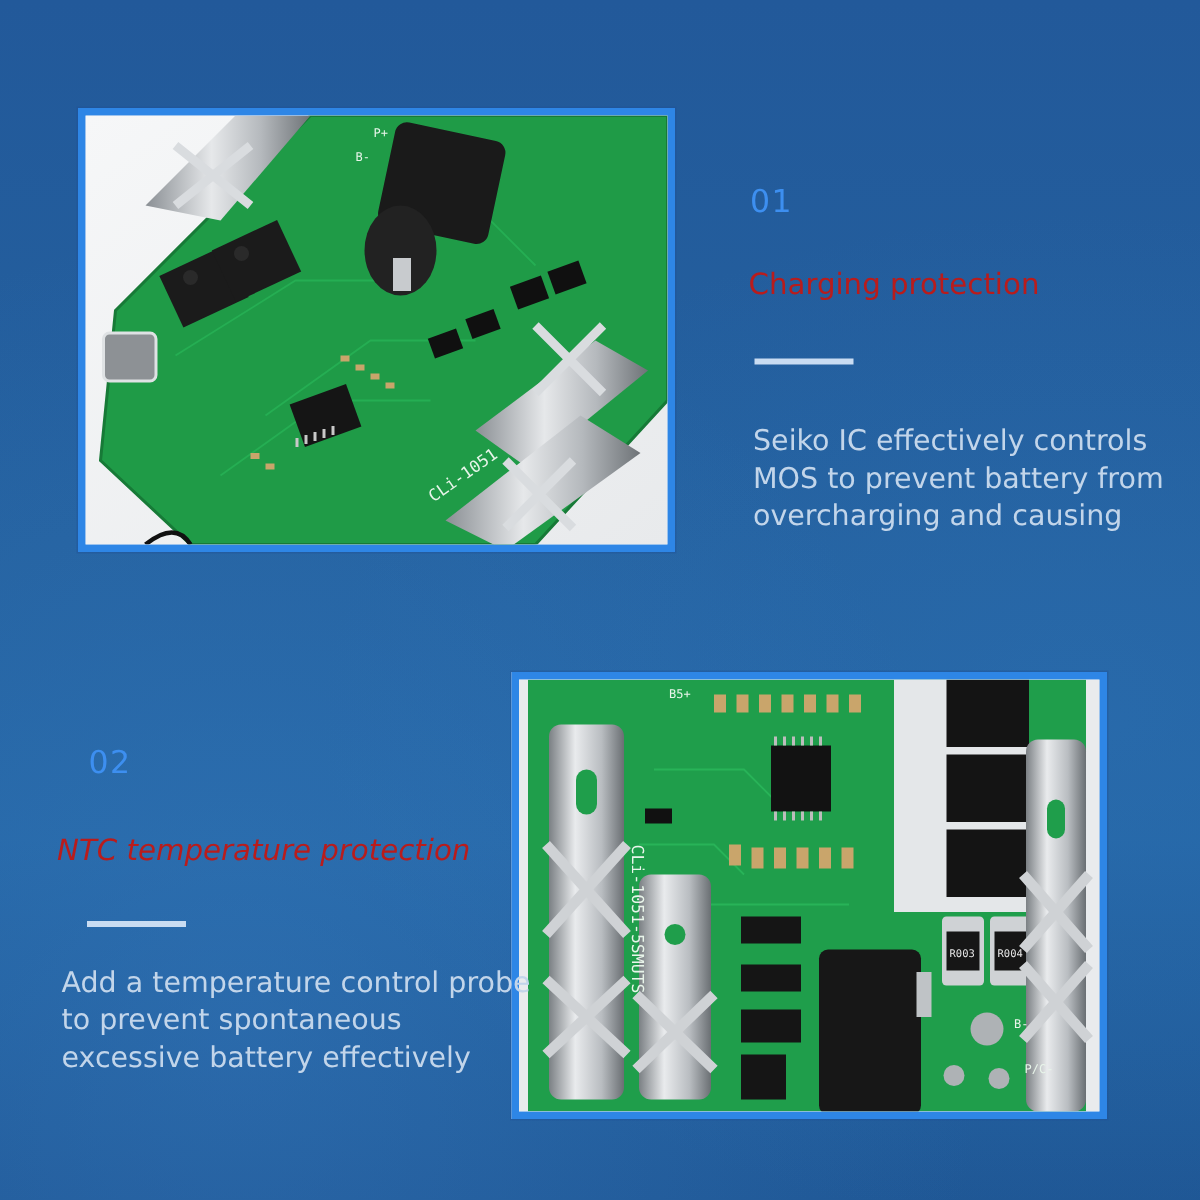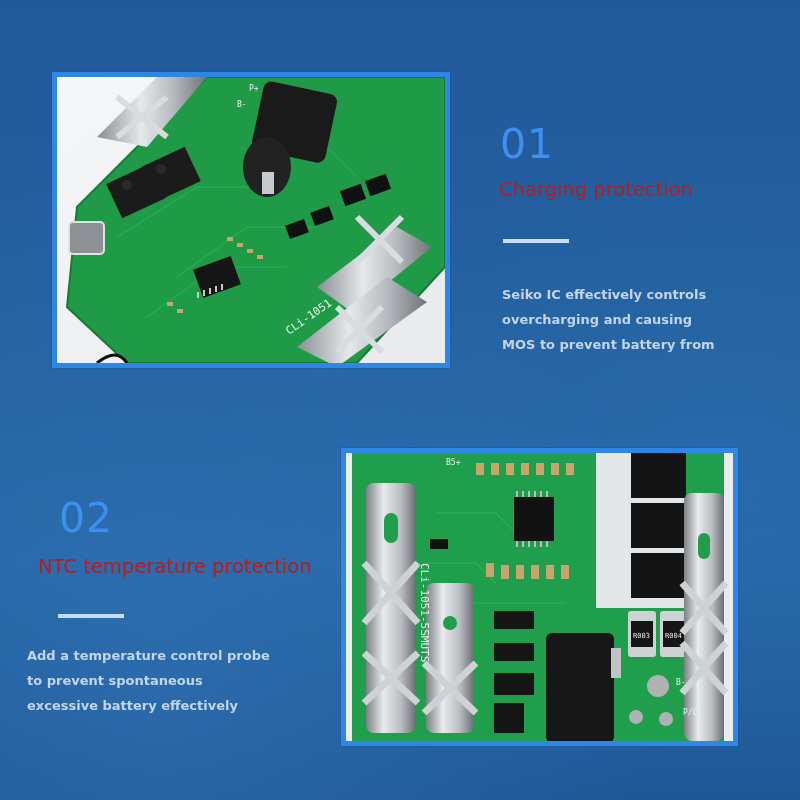--- a/index.html
+++ b/index.html
@@ -19,57 +19,56 @@
     overflow: hidden;
     box-shadow: 0 0 0 1px rgba(30,80,150,0.4);
   }
   .frame svg { display: block; width: 100%; height: 100%; }
   #frame-1 { left: 52px; top: 72px; width: 398px; height: 296px; }
   #frame-2 { left: 341px; top: 448px; width: 397px; height: 298px; }
 
   .section-number {
     position: absolute;
     color: #3d8ff0;
-    font-size: 41px;
+    font-size: 21px;
     font-weight: normal;
     letter-spacing: 1px;
     line-height: 1;
   }
   .section-title {
     position: absolute;
     color: #b91c1c;
     font-size: 19.5px;
     line-height: 1;
     white-space: nowrap;
   }
   .section-divider {
     position: absolute;
     height: 4px;
     background: #c9dcf2;
     width: 66px;
   }
   .section-desc {
     position: absolute;
     color: #c2d5ea;
-    font-size: 13px;
+    font-size: 19px;
     line-height: 25px;
     white-space: nowrap;
-    font-weight: bold;
   }
   .section-desc span { display: block; }
 
   #num-1 { left: 500px; top: 124px; }
   #title-1 { left: 499px; top: 180px; }
   #divider-1 { left: 503px; top: 239px; }
   #desc-1 { left: 502px; top: 282px; }
 
   #num-2 { left: 59px; top: 498px; }
-  #title-2 { left: 38px; top: 557px; }
+  #title-2 { left: 38px; top: 557px; font-style: italic; }
   #divider-2 { left: 58px; top: 614px; }
-  #desc-2 { left: 27px; top: 643px; }
+  #desc-2 { left: 41px; top: 643px; }
 </style>
 </head>
 <body>
 
 <div class="frame" id="frame-1">
   <svg viewBox="0 0 388 286" preserveAspectRatio="none">
     <defs>
       <linearGradient id="bg1" x1="0" y1="0" x2="1" y2="1">
         <stop offset="0" stop-color="#f6f7f8"></stop>
           <stop offset="1" stop-color="#e8eaec"></stop>
@@ -144,22 +143,22 @@
 
     <path d="M70,286 Q60,270 40,286" stroke="#111" stroke-width="3" fill="none"></path>
   </svg>
 </div>
 
 <div class="section-number" id="num-1">01</div>
 <div class="section-title" id="title-1">Charging protection</div>
 <div class="section-divider" id="divider-1"></div>
 <div class="section-desc" id="desc-1">
   <span>Seiko IC effectively controls</span>
+  <span>MOS to prevent battery from</span>
   <span>overcharging and causing</span>
-  <span>MOS to prevent battery from</span>
 </div>
 
 <div class="frame" id="frame-2">
   <svg viewBox="0 0 387 288" preserveAspectRatio="none">
     <defs>
       <linearGradient id="metal2" x1="0" y1="0" x2="1" y2="0">
         <stop offset="0" stop-color="#7b8084"></stop>
           <stop offset="0.35" stop-color="#e9ebed"></stop>
           <stop offset="0.7" stop-color="#b9bdc1"></stop>
           <stop offset="1" stop-color="#6a6f73"></stop>

